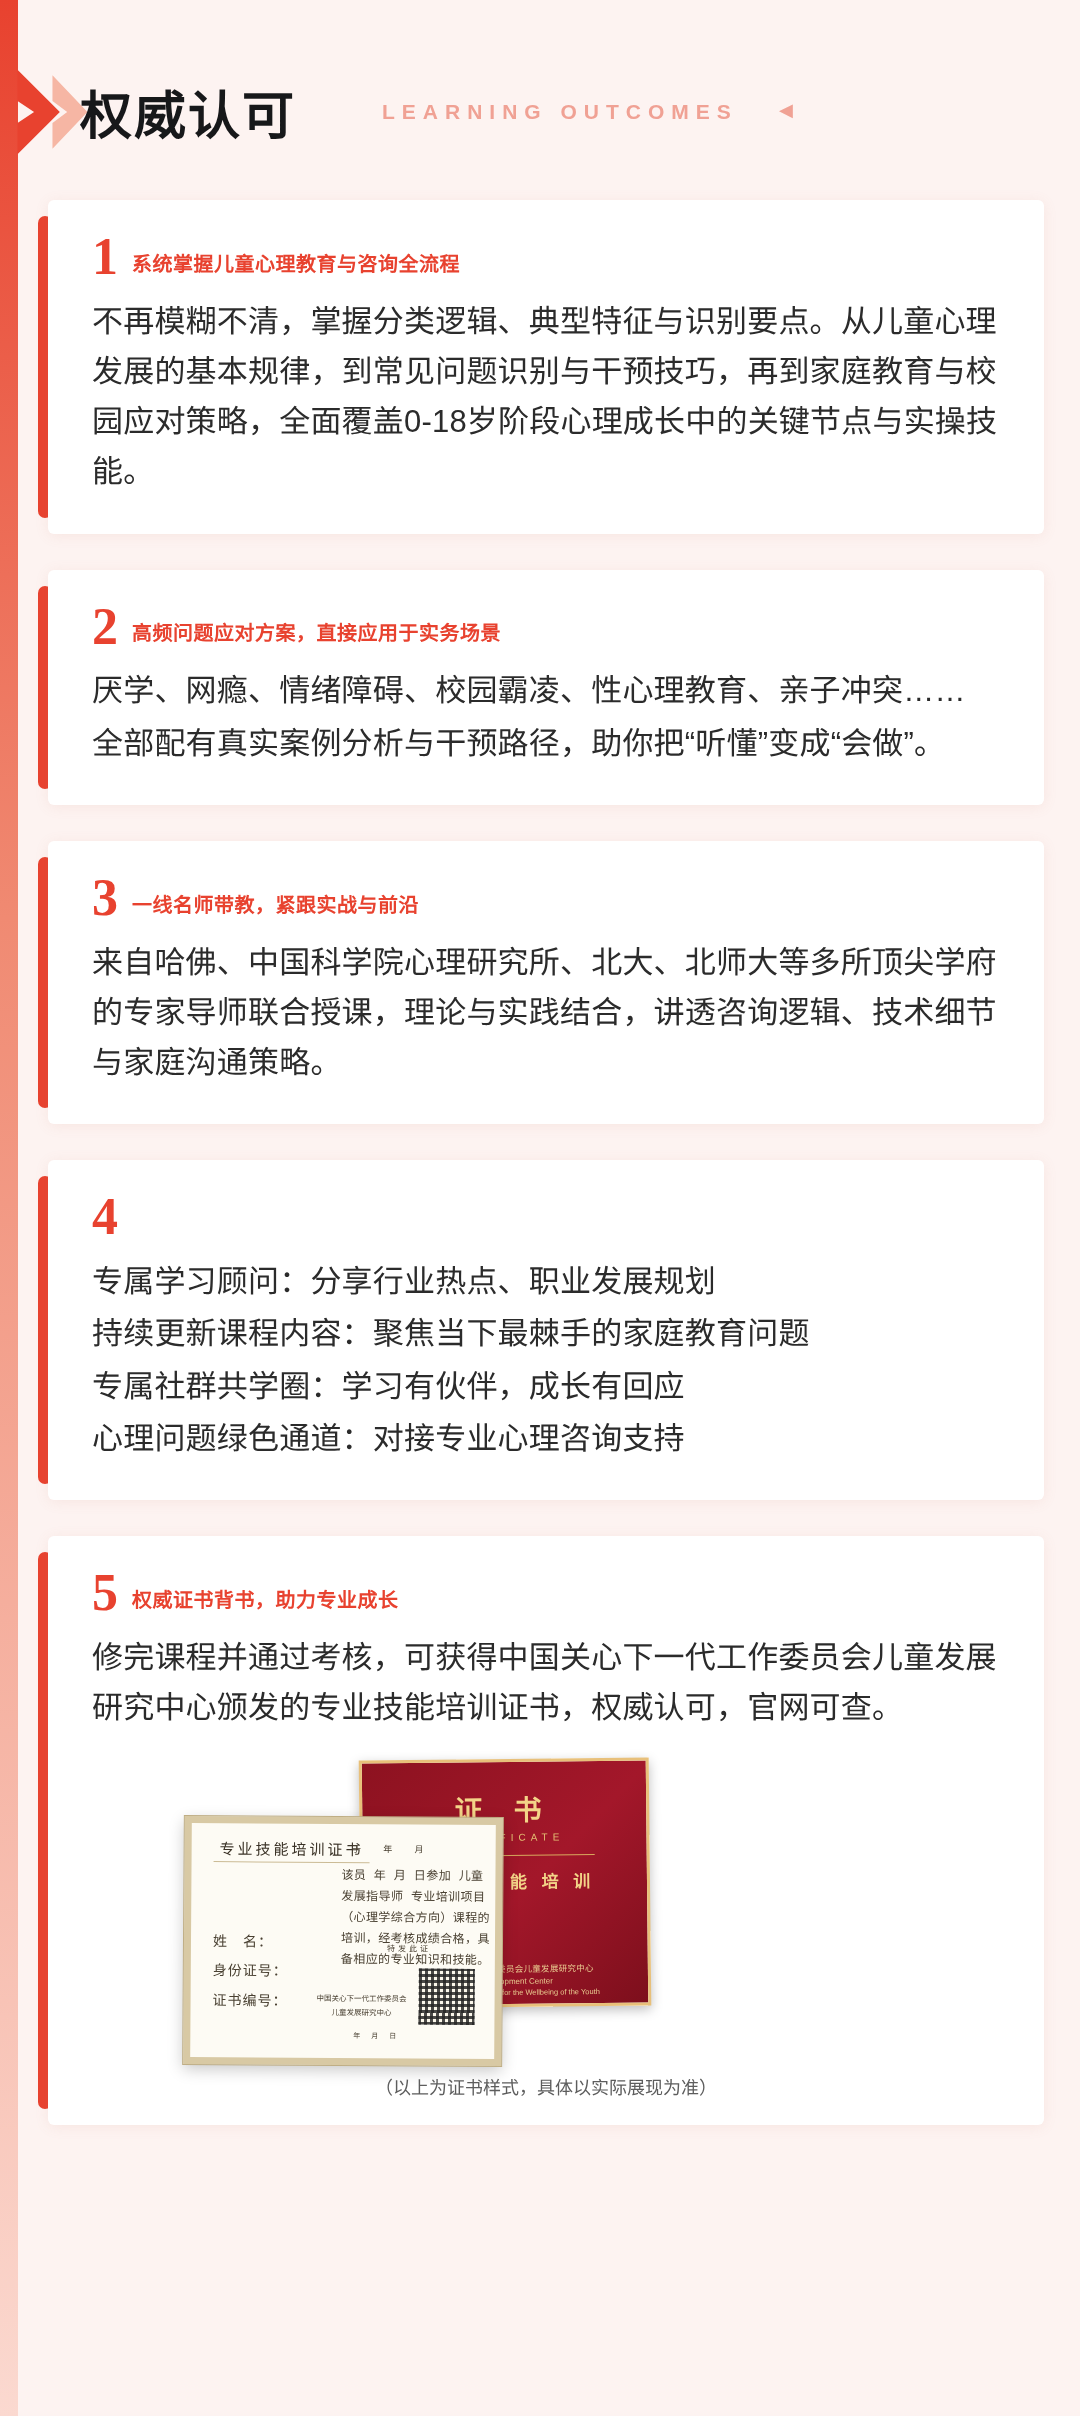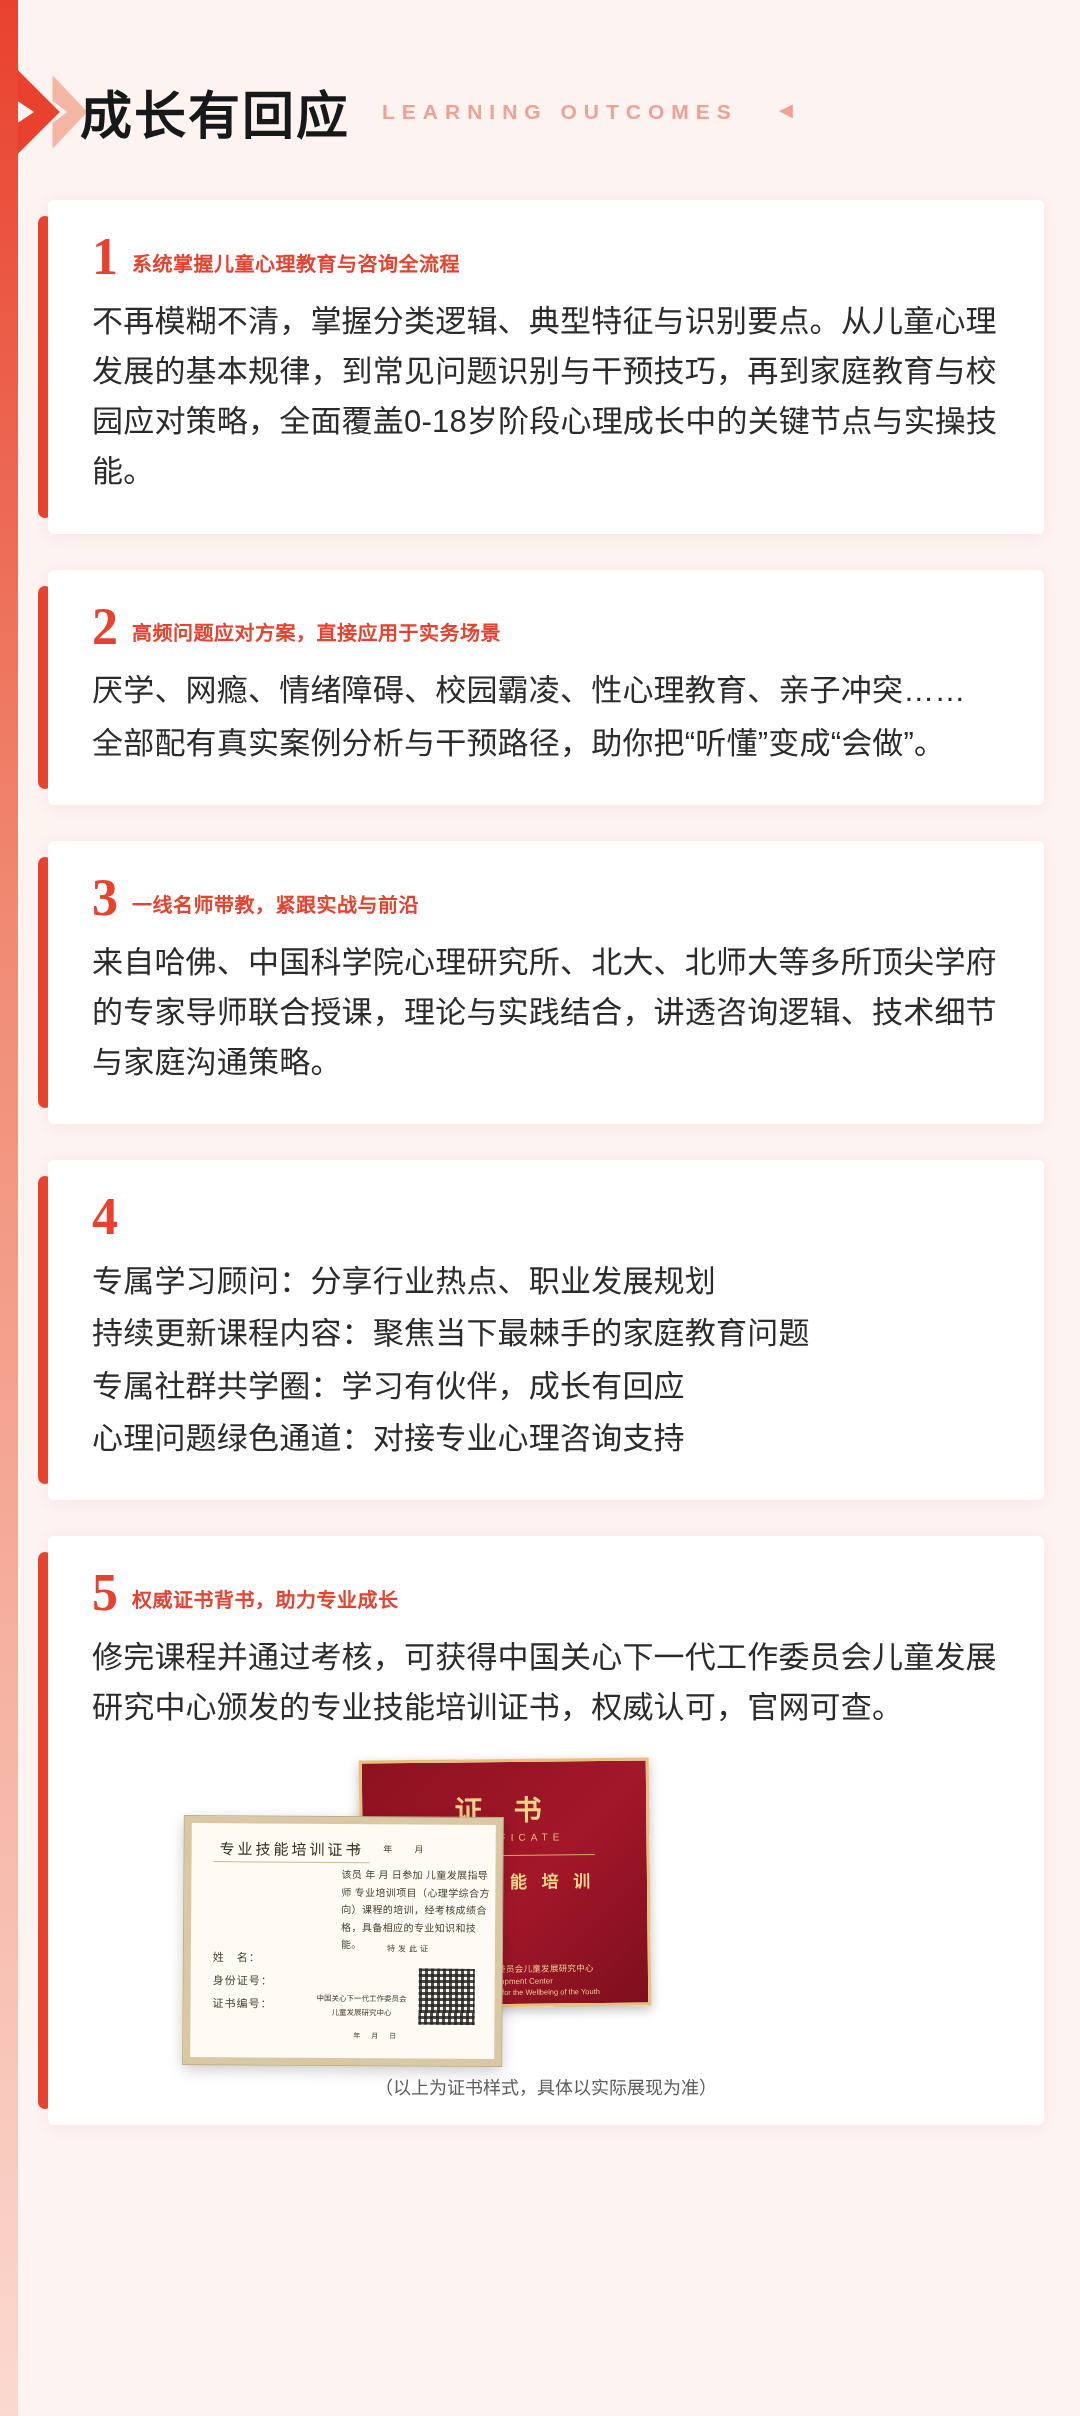--- a/index.html
+++ b/index.html
@@ -196,36 +196,37 @@
     position: absolute;
     right: 62px; top: 18px;
     font-size: 9px;
     letter-spacing: 10px;
     color: #4a4132;
   }
   .cw-para {
     position: absolute;
     left: 150px; top: 42px;
     width: 150px;
-    font-size: 10px;
+    font-size: 12px;
     line-height: 1.75;
     color: #4a4132;
     letter-spacing: 0.4px;
+    font-family: Liberation Mono, monospace;
   }
   .cw-sign {
     position: absolute;
     left: 196px; top: 118px;
     font-size: 8px;
     letter-spacing: 3px;
     color: #4a4132;
   }
   .cw-fields {
     position: absolute;
     left: 22px; bottom: 42px;
-    font-size: 11px;
+    font-size: 14px;
     line-height: 2.1;
     color: #4a4132;
     letter-spacing: 1px;
   }
   .cw-org {
     position: absolute;
     right: 88px; bottom: 38px;
     font-size: 7.5px;
     line-height: 1.9;
     color: #4a4132;
@@ -263,21 +264,21 @@
 </head>
 <body>
 
 <div class="left-edge"></div>
 
 <div class="header">
   <svg class="header-arrow" viewBox="0 0 100 100">
     <polygon points="6,4 52,50 6,96 6,62 24,50 6,38" fill="#e8422f"></polygon>
     <polygon points="44,10 82,50 44,90 44,62 60,50 44,38" fill="#f6b6a4"></polygon>
   </svg>
-  <div class="header-title">成长有回应</div>
+  <div class="header-title">权威认可</div>
   <div class="header-sub">LEARNING OUTCOMES</div>
   <div class="header-sub-arrow">◀</div>
 </div>
 
 <div class="card-wrap">
   <div class="card-tab"></div>
   <div class="card">
     <div class="card-head">
       <div class="card-num">1</div>
       <div class="card-title">系统掌握儿童心理教育与咨询全流程</div>

